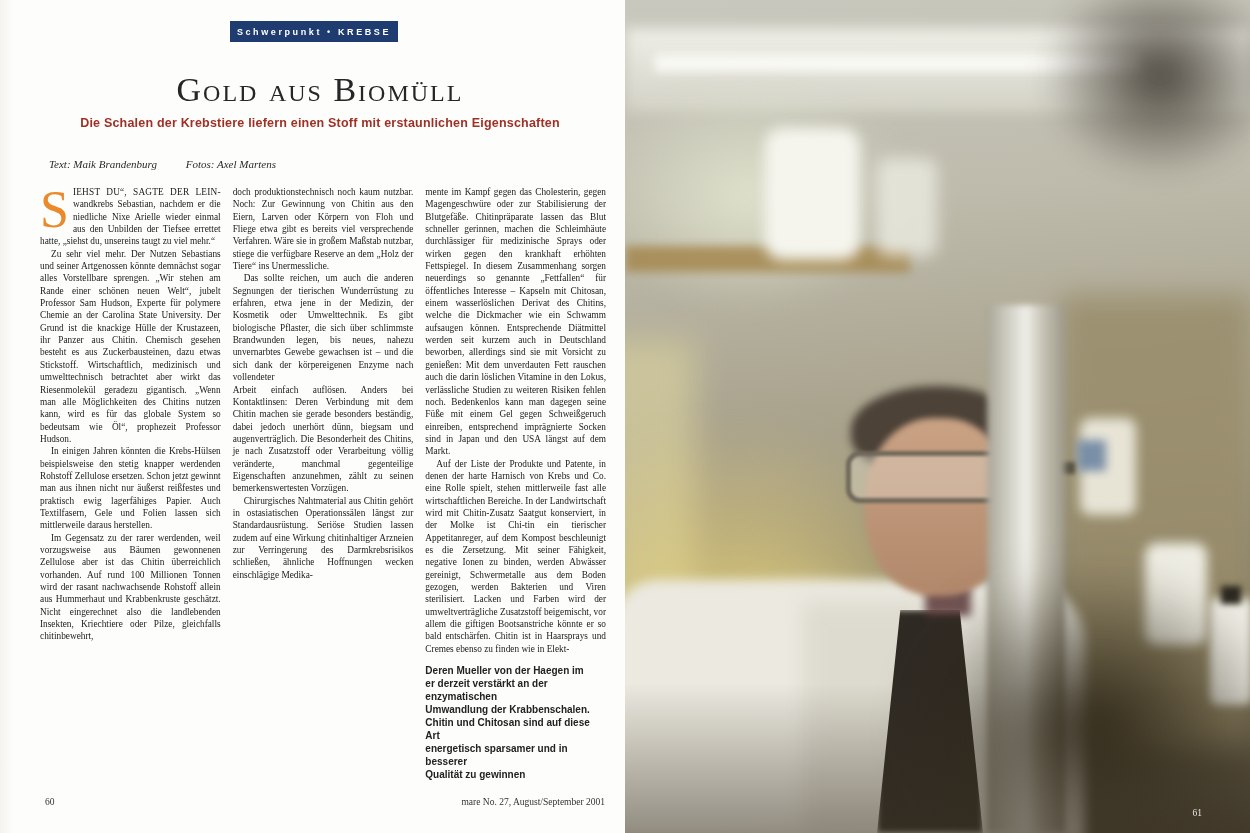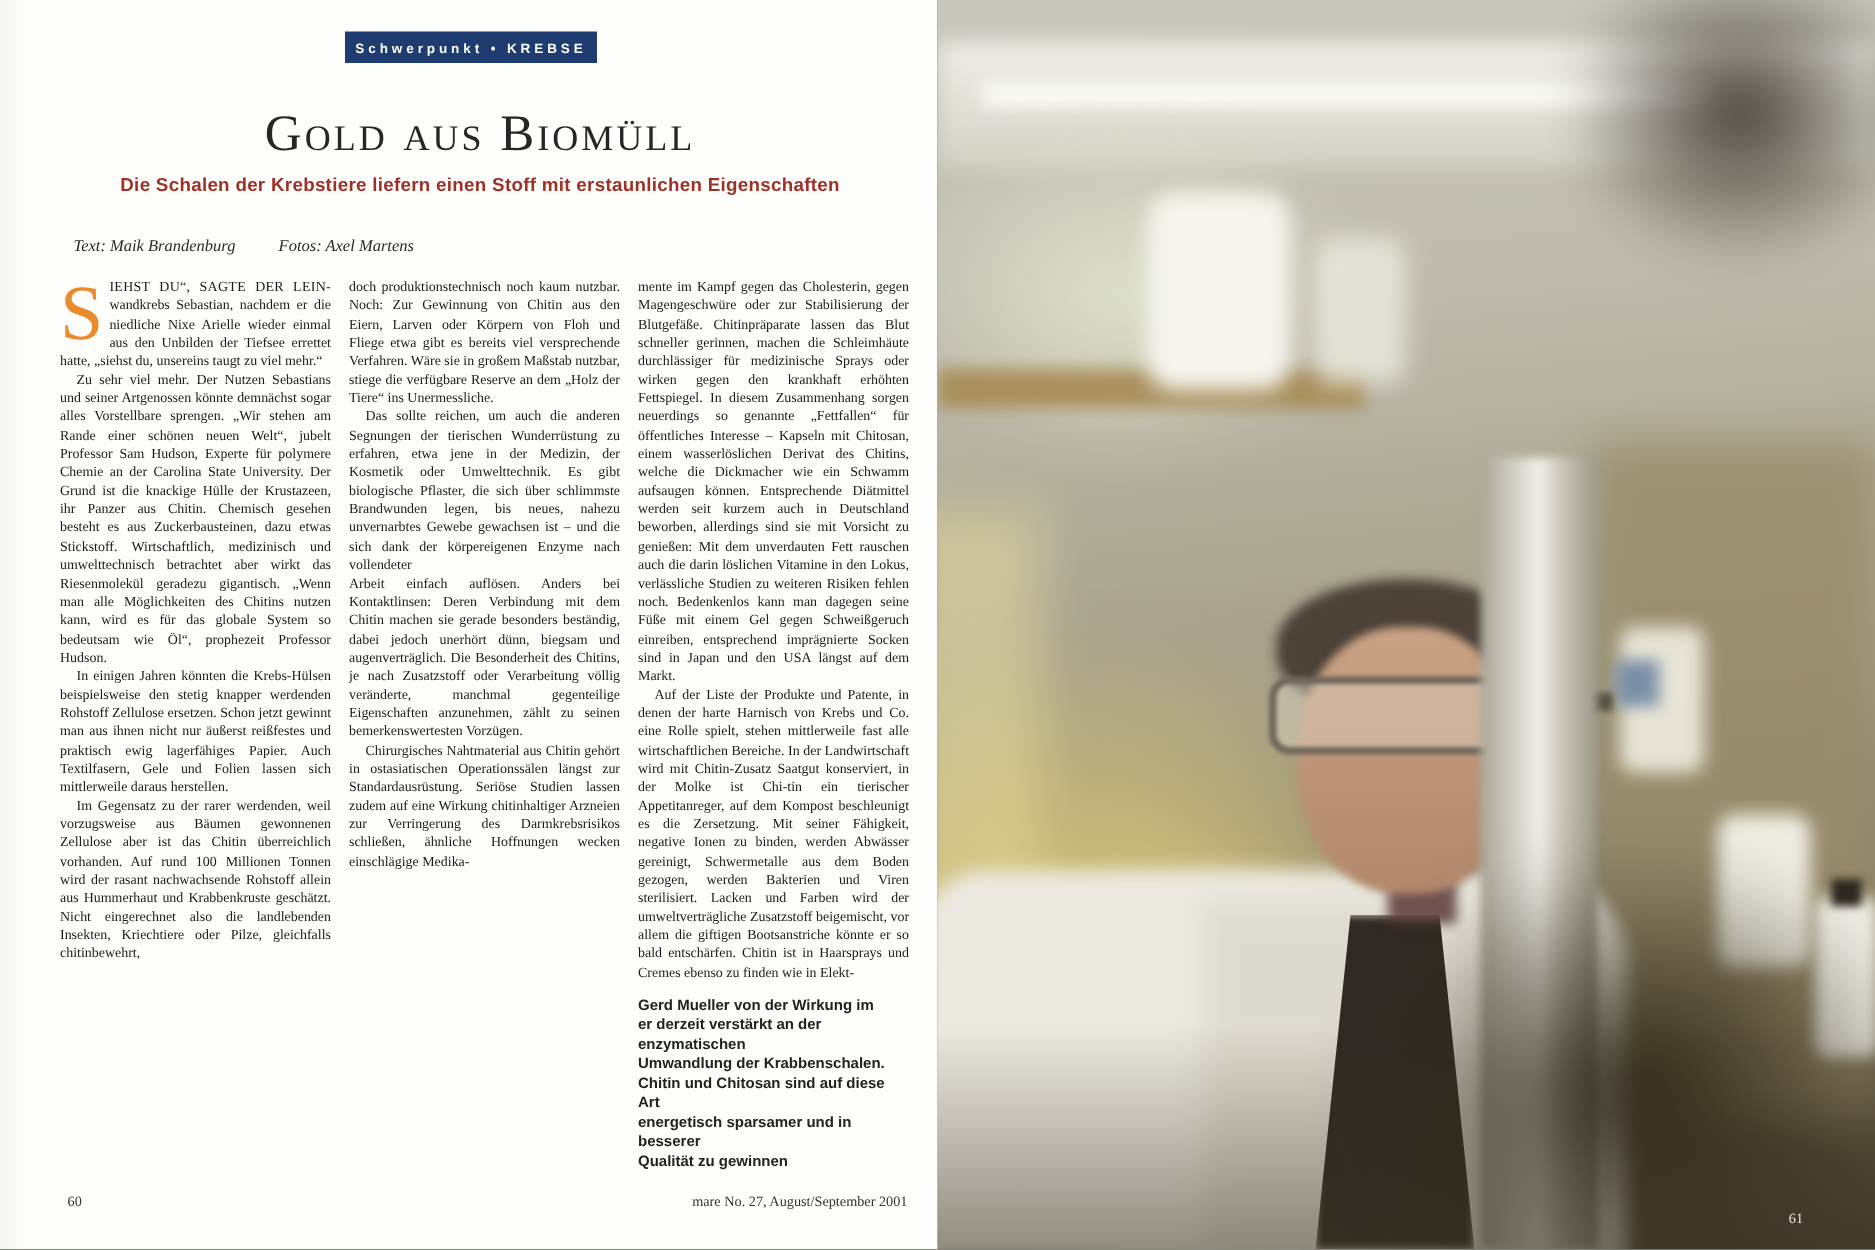--- a/index.html
+++ b/index.html
@@ -1,16 +1,16 @@
 <!DOCTYPE html>
 <html><head>
 <meta charset="utf-8">
 <style>
   html,body{margin:0;padding:0;background:#777;}
-  .spread{position:relative;width:1250px;height:833px;background:#14532d;overflow:hidden;
+  .spread{position:relative;width:1250px;height:833px;background:#c2410c;overflow:hidden;
           font-family:"Liberation Serif", serif;color:#1c1c1c;}
   
   .page-left{position:absolute;left:0;top:0;width:625px;height:833px;background:linear-gradient(90deg,#f4f3ef 0,#fdfdfb 14px);}
   .badge{position:absolute;left:230px;top:21px;width:168px;height:21px;background:#1e3c6f;
          display:flex;align-items:center;justify-content:center;}
   .badge span{color:#fff;font-family:"Liberation Sans",sans-serif;font-size:9px;font-weight:bold;
               letter-spacing:2.6px;white-space:nowrap;}
   .head-wrap{position:absolute;left:20px;top:72px;width:600px;text-align:center;}
   .title{font-size:34px;font-variant:small-caps;letter-spacing:2px;color:#262626;line-height:36px;}
   .subtitle{margin-top:8px;font-family:"Liberation Sans",sans-serif;font-weight:bold;
@@ -101,21 +101,21 @@
         <p class="first">doch produktionstechnisch noch kaum nutzbar. Noch: Zur Gewinnung von Chitin aus den Eiern, Larven oder Körpern von Floh und Fliege etwa gibt es bereits viel versprechende Verfahren. Wäre sie in großem Maßstab nutzbar, stiege die verfügbare Reserve an dem „Holz der Tiere“ ins Unermessliche.</p>
         <p>Das sollte reichen, um auch die anderen Segnungen der tierischen Wunderrüstung zu erfahren, etwa jene in der Medizin, der Kosmetik oder Umwelttechnik. Es gibt biologische Pflaster, die sich über schlimmste Brandwunden legen, bis neues, nahezu unvernarbtes Gewebe gewachsen ist – und die sich dank der körpereigenen Enzyme nach vollendeter</p>
         <p class="first">Arbeit einfach auflösen. Anders bei Kontaktlinsen: Deren Verbindung mit dem Chitin machen sie gerade besonders beständig, dabei jedoch unerhört dünn, biegsam und augenverträglich. Die Besonderheit des Chitins, je nach Zusatzstoff oder Verarbeitung völlig veränderte, manchmal gegenteilige Eigenschaften anzunehmen, zählt zu seinen bemerkenswertesten Vorzügen.</p>
         <p>Chirurgisches Nahtmaterial aus Chitin gehört in ostasiatischen Operationssälen längst zur Standardausrüstung. Seriöse Studien lassen zudem auf eine Wirkung chitinhaltiger Arzneien zur Verringerung des Darmkrebsrisikos schließen, ähnliche Hoffnungen wecken einschlägige Medika-</p>
       </div>
 
       <div class="col">
         <p class="first">mente im Kampf gegen das Cholesterin, gegen Magengeschwüre oder zur Stabilisierung der Blutgefäße. Chitinpräparate lassen das Blut schneller gerinnen, machen die Schleimhäute durchlässiger für medizinische Sprays oder wirken gegen den krankhaft erhöhten Fettspiegel. In diesem Zusammenhang sorgen neuerdings so genannte „Fettfallen“ für öffentliches Interesse – Kapseln mit Chitosan, einem wasserlöslichen Derivat des Chitins, welche die Dickmacher wie ein Schwamm aufsaugen können. Entsprechende Diätmittel werden seit kurzem auch in Deutschland beworben, allerdings sind sie mit Vorsicht zu genießen: Mit dem unverdauten Fett rauschen auch die darin löslichen Vitamine in den Lokus, verlässliche Studien zu weiteren Risiken fehlen noch. Bedenkenlos kann man dagegen seine Füße mit einem Gel gegen Schweißgeruch einreiben, entsprechend imprägnierte Socken sind in Japan und den USA längst auf dem Markt.</p>
         <p>Auf der Liste der Produkte und Patente, in denen der harte Harnisch von Krebs und Co. eine Rolle spielt, stehen mittlerweile fast alle wirtschaftlichen Bereiche. In der Landwirtschaft wird mit Chitin-Zusatz Saatgut konserviert, in der Molke ist Chi-tin ein tierischer Appetitanreger, auf dem Kompost beschleunigt es die Zersetzung. Mit seiner Fähigkeit, negative Ionen zu binden, werden Abwässer gereinigt, Schwermetalle aus dem Boden gezogen, werden Bakterien und Viren sterilisiert. Lacken und Farben wird der umweltverträgliche Zusatzstoff beigemischt, vor allem die giftigen Bootsanstriche könnte er so bald entschärfen. Chitin ist in Haarsprays und Cremes ebenso zu finden wie in Elekt-</p>
         <div class="caption">
-          <div>Gerd Mueller von der Wirkung im</div>
+          <div>Deren Mueller von der Haegen im</div>
           <div>er derzeit verstärkt an der enzymatischen</div>
           <div>Umwandlung der Krabbenschalen.</div>
           <div>Chitin und Chitosan sind auf diese Art</div>
           <div>energetisch sparsamer und in besserer</div>
           <div>Qualität zu gewinnen</div>
         </div>
       </div>
 
     </div>
 

